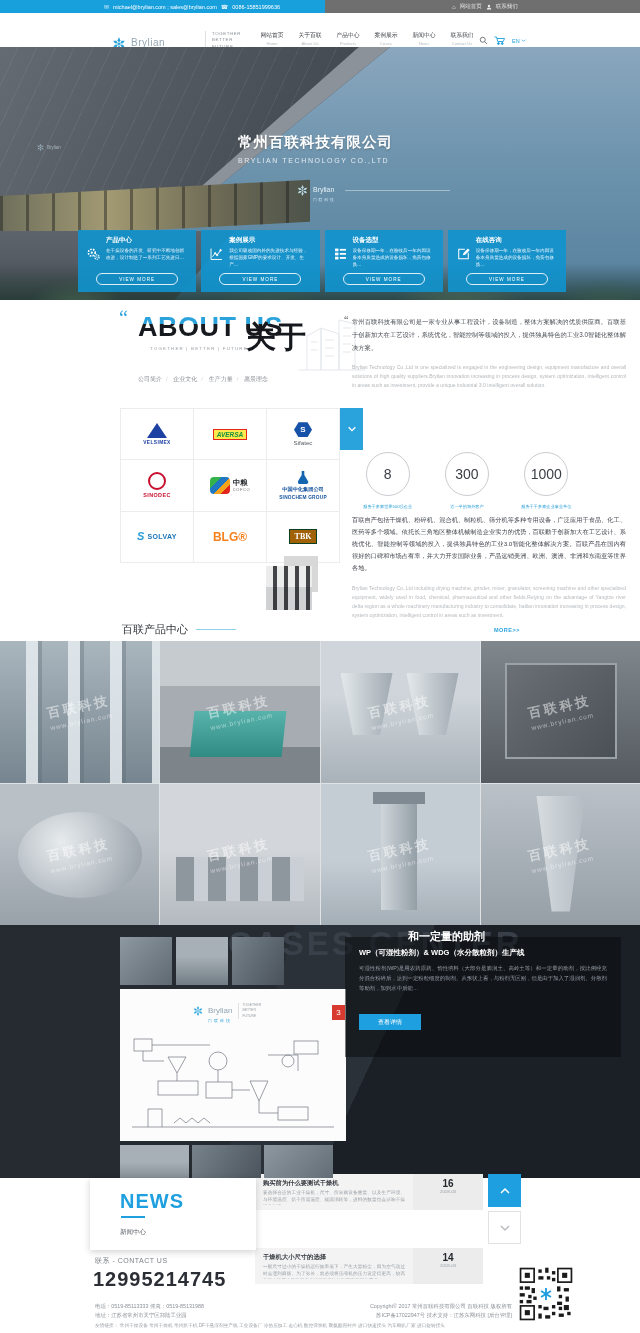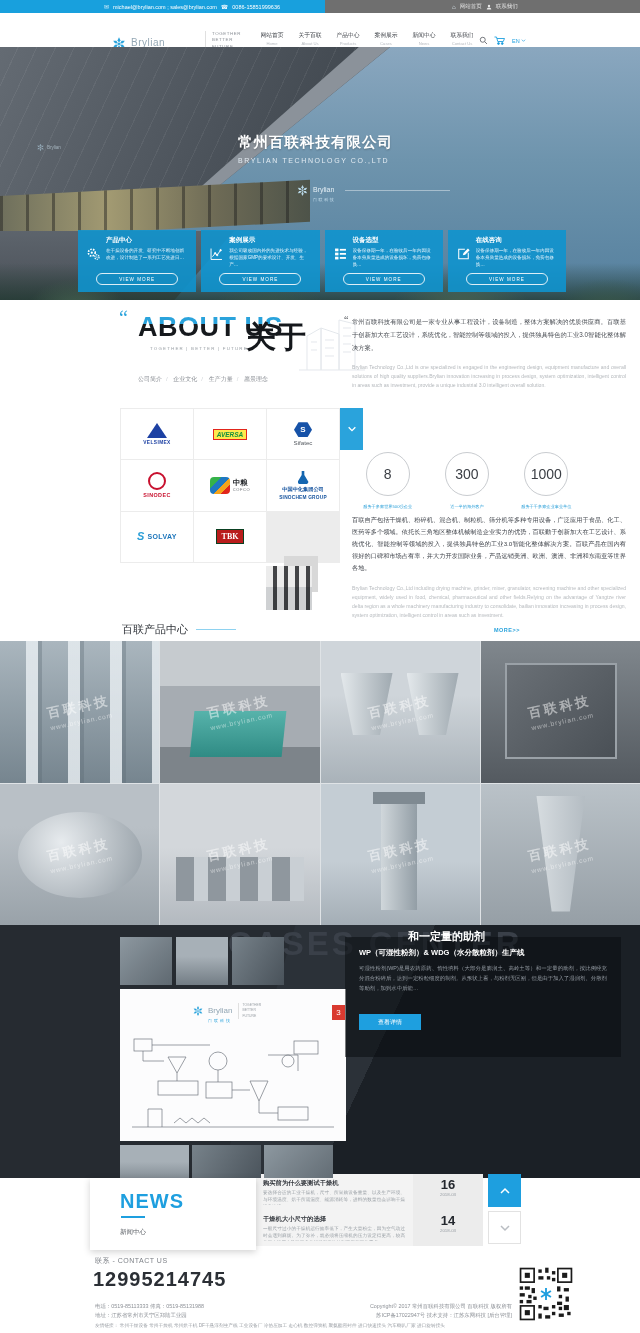--- a/index.html
+++ b/index.html
@@ -83,21 +83,21 @@
   .nm-sinodec{font-size:5.4px;font-weight:800;color:#c8102e;letter-spacing:.4px;}
   .cof{width:20px;height:17px;border-radius:4px;background:linear-gradient(135deg,#35b24a 0 30%,#1f78c1 30% 55%,#f5a31b 55% 75%,#e1251b 75%);}
   .nm-cofco-zh{font-size:7.5px;font-weight:900;color:#25282c;line-height:1;}
   .nm-cofco{font-size:4px;color:#6a6e73;letter-spacing:.6px;}
   .flask{width:11px;height:13px;background:#1566b0;clip-path:polygon(38% 0,62% 0,62% 30%,100% 85%,88% 100%,12% 100%,0 85%,38% 30%);}
   .nm-sinochem-zh{font-size:5.2px;font-weight:900;color:#15539e;}
   .nm-sinochem{font-size:4.8px;font-weight:800;color:#15539e;letter-spacing:.2px;}
   .sv-s{font-size:11px;font-weight:900;font-style:italic;color:#2b9fd8;line-height:1;}
   .nm-solvay{font-size:7px;font-weight:800;color:#1b75bb;letter-spacing:.4px;}
   .nm-blg{font-size:12px;font-weight:900;color:#f5821f;line-height:1;}
-  .tbk{background:#b91c1c;color:#fff;padding:2px 5px;font-family:"Liberation Serif","DejaVu Serif",serif;font-weight:900;font-size:8px;border:1px solid #0a4021;}
+  .tbk{background:#a16207;color:#fff;padding:2px 5px;font-family:"Liberation Serif","DejaVu Serif",serif;font-weight:900;font-size:8px;border:1px solid #0a4021;}
   .next-btn{position:absolute;left:340px;top:108px;width:23px;height:42px;background:#2aa3dc;display:flex;align-items:center;justify-content:center;cursor:pointer;}
   .stats{position:absolute;left:352px;top:152px;width:230px;display:flex;gap:8px;}
   .stat{flex:1;text-align:center;}
   .circle{width:44px;height:44px;border:1px solid #c9ccd0;border-radius:50%;margin:0 auto;display:flex;align-items:center;justify-content:center;font-size:14px;color:#3a3e44;}
   .stat-label{font-size:4.2px;color:#2a9fd8;margin-top:8px;line-height:1.4;}
   .body-zh{position:absolute;left:352px;top:214px;width:274px;font-size:6.2px;color:#3f434a;line-height:1.95;text-align:justify;}
   .body-en{position:absolute;left:352px;top:284px;width:274px;font-size:5.1px;color:#b6babe;line-height:1.8;text-align:justify;}
   .gray-sq{position:absolute;left:284px;top:256px;width:34px;height:36px;background:#d8d8d8;}
   .bw-photo{position:absolute;left:266px;top:266px;width:46px;height:44px;background:linear-gradient(180deg,#ececec 0 48%,#cfd1d3 48%),repeating-linear-gradient(90deg,transparent 0 7px,rgba(40,42,46,.85) 7px 11px);background-blend-mode:multiply;}
 
@@ -144,26 +144,26 @@
   .case-text{font-size:5.4px;color:#979ea6;line-height:1.85;margin-top:5px;height:44px;overflow:hidden;text-align:justify;}
   .case-btn{margin-top:7px;width:62px;height:16px;background:#1e9fdf;color:#fff;font-size:6px;display:flex;align-items:center;justify-content:center;cursor:pointer;}
 
   
   .news-card{position:absolute;left:90px;top:1178px;width:166px;height:72px;background:#fff;box-shadow:0 2px 7px rgba(0,0,0,.18);z-index:2;}
   .news-big{position:absolute;left:30px;top:12px;font-size:20px;font-weight:900;color:#1e9fdf;letter-spacing:1px;}
   .news-dash{position:absolute;left:31px;top:38px;width:24px;height:2px;background:#1e9fdf;}
   .news-sub{position:absolute;left:30px;top:50px;font-size:6.5px;color:#5c6066;}
   .news-row{position:absolute;left:255px;width:228px;height:36px;background:#f3f3f3;display:flex;cursor:pointer;}
   .nr1{top:1174px;}
-  .nr2{top:1210px;justify-content:center;}
+  .nr2{top:1248px;justify-content:center;}
   .nc{flex:1;padding:5px 8px;overflow:hidden;}
   .nc-title{font-size:6.3px;font-weight:bold;color:#33373d;white-space:nowrap;overflow:hidden;}
   .nc-ex{font-size:4.6px;color:#9aa0a6;line-height:1.5;margin-top:2px;height:15px;overflow:hidden;text-align:justify;}
   .nd{width:70px;background:#ececec;text-align:center;padding-top:4px;}
-  .nd-day{font-size:13px;font-weight:bold;color:#24282e;line-height:1.1;}
+  .nd-day{font-size:10px;font-weight:bold;color:#24282e;line-height:1.1;}
   .nd-date{font-size:4.4px;color:#9aa0a6;}
   .ctrl{position:absolute;left:488px;width:33px;height:33px;display:flex;align-items:center;justify-content:center;cursor:pointer;}
   .ctrl-up{top:1174px;background:#1e9fdf;}
   .ctrl-down{top:1211px;background:#fff;border:1px solid #e2e2e2;}
 
   
   .contact-label{position:absolute;left:95px;top:1256px;font-size:7px;color:#7d8187;letter-spacing:.5px;}
   .phone-big{position:absolute;left:93px;top:1268px;font-size:20px;font-weight:bold;color:#2b2f35;letter-spacing:1px;}
   .ft-line1{position:absolute;left:95px;top:1303px;font-size:5.4px;color:#8d9197;}
   .ft-line2{position:absolute;left:95px;top:1312px;font-size:5.4px;color:#8d9197;}
@@ -429,20 +429,23 @@
       <div class="lg" data-interactable="true">
           <span class="flask" data-interactable="false"></span>
           <span class="nm-sinochem-zh" data-interactable="false">中国中化集团公司</span>
           <span class="nm-sinochem" data-interactable="false">SINOCHEM GROUP</span>
         </div>
       <div class="lg" data-interactable="true">
           <div class="lg-row">
             <span class="sv-s" data-interactable="false">S</span>
             <span class="nm-solvay" data-interactable="false">SOLVAY</span>
           </div>
+        </div>
+      <div class="lg" data-interactable="true">
+          <span class="nm-blg" data-interactable="false">BLG®</span>
         </div>
       <div class="lg" data-interactable="true">
           <span class="tbk" data-interactable="false">TBK</span>
         </div>
     </div>
     <div class="next-btn" data-interactable="true">
       <svg width="10" height="10" viewBox="0 0 12 12" data-interactable="false">
           <path d="M2 4l4 4 4-4" fill="none" stroke="#fff" stroke-width="1.6"></path>
         </svg>
     </div>

